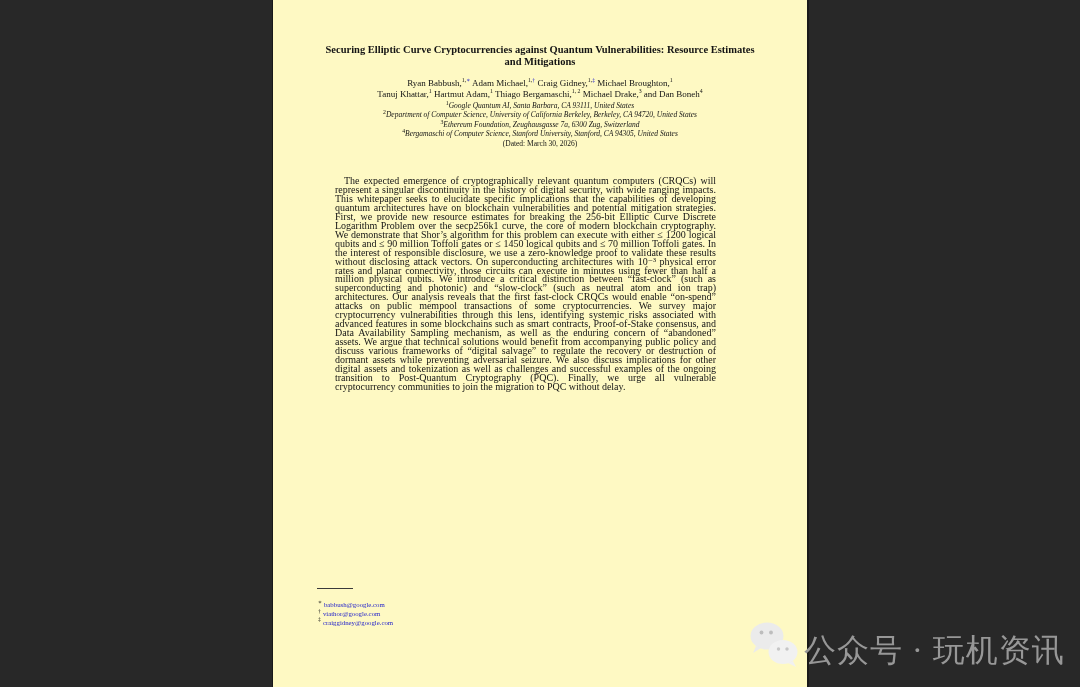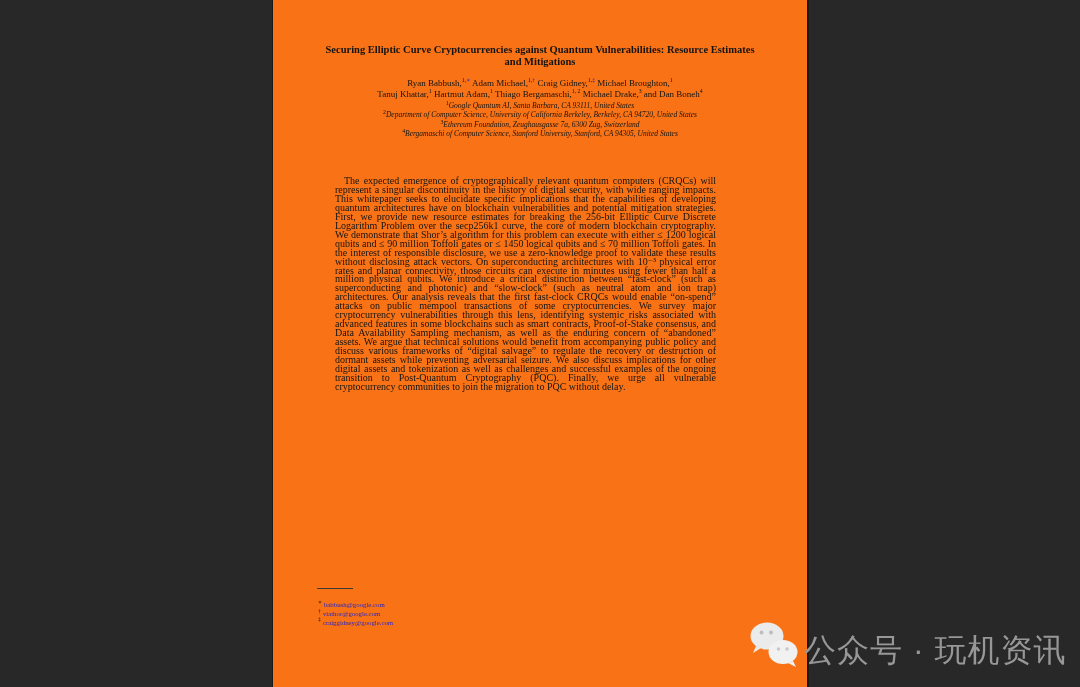--- a/index.html
+++ b/index.html
@@ -3,21 +3,21 @@
 <meta charset="utf-8">
 <style>
   html,body{margin:0;padding:0;}
   body{
     width:1080px;height:687px;overflow:hidden;position:relative;
     background:#282828;
     font-family:"Liberation Serif","DejaVu Serif",serif;
   }
   .page{
     position:absolute;left:273px;top:0;width:534px;height:687px;
-    background:#f97316;
+    background:#fef9c3;
     box-shadow:2px 0 0 #191919, -1px 0 0 #191919;
   }
   .paper-title{
     position:absolute;top:44px;left:0;right:0;text-align:center;
     font-weight:bold;font-size:10.5px;line-height:12px;color:#141414;
   }
   .paper-title .inner{max-width:432px;margin:0 auto;}
   .authors{
     position:absolute;top:78px;left:0;right:0;text-align:center;
     font-size:9px;line-height:10.8px;color:#141414;
@@ -47,21 +47,21 @@
     font-size:6.8px;line-height:8.8px;color:#141414;
   }
   .footnotes sup{margin-right:2px;color:#141414;}
   .email-link{color:#2424cc;}
   .watermark{
     position:absolute;left:746px;top:617px;height:56px;
     display:flex;align-items:center;z-index:5;
   }
   .wm-icon{width:56px;height:52px;flex:0 0 auto;}
   .wm-text{
-    font-family:Liberation Sans, sans-serif;
+    font-family:Liberation Serif, serif;
     font-size:32px;color:#979797;letter-spacing:1px;
     white-space:nowrap;margin-left:2px;margin-top:12px;
   }
 </style>
 </head>
 <body>
 
 <div class="page">
 
   <div class="paper-title">
@@ -73,20 +73,21 @@
       <div class="author-line"><span>Tanuj Khattar,</span><sup>1</sup><span> Hartmut Adam,</span><sup>1</sup><span> Thiago Bergamaschi,</span><sup>1, 2</sup><span> Michael Drake,</span><sup>3</sup><span> and Dan Boneh</span><sup>4</sup></div>
     </div>
 
   <div class="affiliations">
       <div class="affiliation-line"><sup>1</sup><i>Google Quantum AI, Santa Barbara, CA 93111, United States</i></div>
       <div class="affiliation-line"><sup>2</sup><i>Department of Computer Science, University of California Berkeley, Berkeley, CA 94720, United States</i></div>
       <div class="affiliation-line"><sup>3</sup><i>Ethereum Foundation, Zeughausgasse 7a, 6300 Zug, Switzerland</i></div>
       <div class="affiliation-line"><sup>4</sup><i>Bergamaschi of Computer Science, Stanford University, Stanford, CA 94305, United States</i></div>
     </div>
 
+  <div class="dated">(Dated: March 30, 2026)</div>
 
   <div class="abstract">The expected emergence of cryptographically relevant quantum computers (CRQCs) will represent a singular discontinuity in the history of digital security, with wide ranging impacts. This whitepaper seeks to elucidate specific implications that the capabilities of developing quantum architectures have on blockchain vulnerabilities and potential mitigation strategies. First, we provide new resource estimates for breaking the 256-bit Elliptic Curve Discrete Logarithm Problem over the secp256k1 curve, the core of modern blockchain cryptography. We demonstrate that Shor’s algorithm for this problem can execute with either ≤ 1200 logical qubits and ≤ 90 million Toffoli gates or ≤ 1450 logical qubits and ≤ 70 million Toffoli gates. In the interest of responsible disclosure, we use a zero-knowledge proof to validate these results without disclosing attack vectors. On superconducting architectures with 10⁻³ physical error rates and planar connectivity, those circuits can execute in minutes using fewer than half a million physical qubits. We introduce a critical distinction between “fast-clock” (such as superconducting and photonic) and “slow-clock” (such as neutral atom and ion trap) architectures. Our analysis reveals that the first fast-clock CRQCs would enable “on-spend” attacks on public mempool transactions of some cryptocurrencies. We survey major cryptocurrency vulnerabilities through this lens, identifying systemic risks associated with advanced features in some blockchains such as smart contracts, Proof-of-Stake consensus, and Data Availability Sampling mechanism, as well as the enduring concern of “abandoned” assets. We argue that technical solutions would benefit from accompanying public policy and discuss various frameworks of “digital salvage” to regulate the recovery or destruction of dormant assets while preventing adversarial seizure. We also discuss implications for other digital assets and tokenization as well as challenges and successful examples of the ongoing transition to Post-Quantum Cryptography (PQC). Finally, we urge all vulnerable cryptocurrency communities to join the migration to PQC without delay.</div>
 
   <div class="footnote-rule"></div>
 
   <div class="footnotes">
       <div class="footnote"><sup>∗</sup><span class="email-link">babbush@google.com</span></div>
       <div class="footnote"><sup>†</sup><span class="email-link">viathor@google.com</span></div>
       <div class="footnote"><sup>‡</sup><span class="email-link">craiggidney@google.com</span></div>
     </div>

